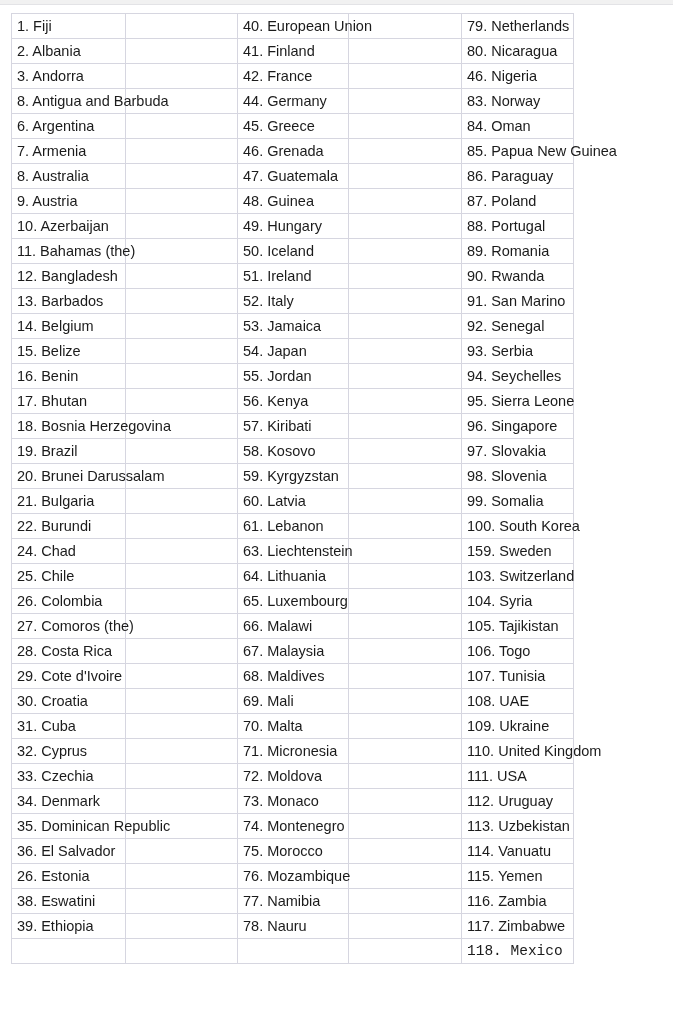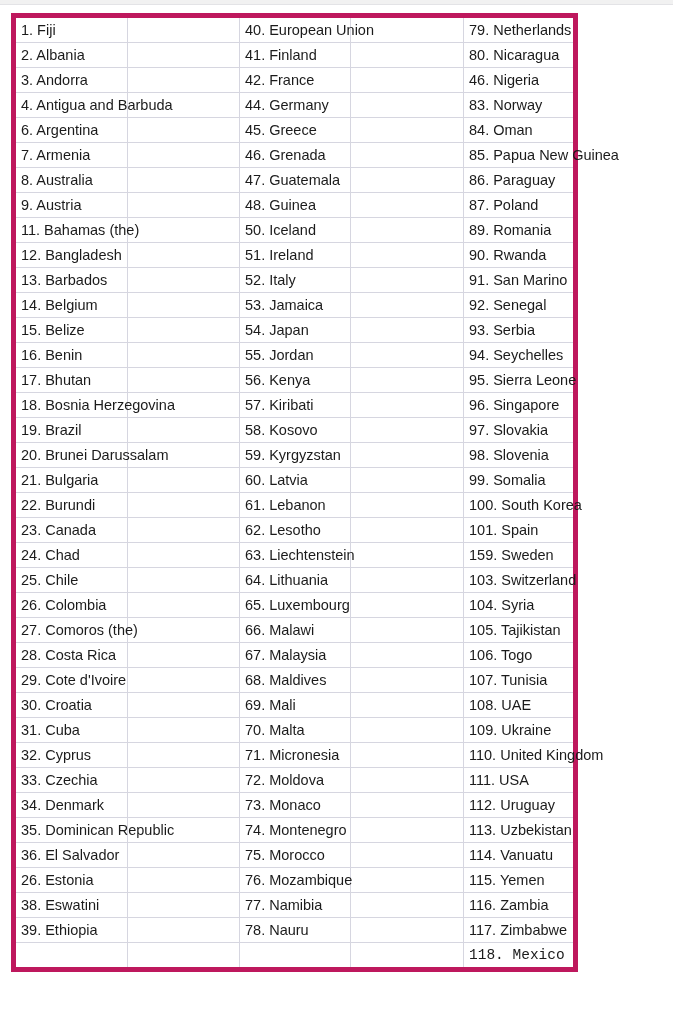--- a/index.html
+++ b/index.html
@@ -26,21 +26,21 @@
   #table-wrap {
     position: absolute;
     top: 13px;
     left: 11px;
     width: 562px;
   }
   table.country-table {
     border-collapse: collapse;
     table-layout: fixed;
     width: 562px;
-    border: 5px solid #be185d;
+    border: 1px solid #be185d;
     padding-left: 28px;
   }
   table.country-table col.c1 { width: 114px; }
   table.country-table col.c2 { width: 112px; }
   table.country-table col.c3 { width: 111px; }
   table.country-table col.c4 { width: 113px; }
   table.country-table col.c5 { width: 112px; }
   table.country-table td {
     height: 25px;
     box-sizing: border-box;
@@ -96,21 +96,21 @@
         </tr>
         <tr>
           <td>3. Andorra</td>
           <td class="spacer"></td>
           <td>42. France</td>
           <td class="spacer"></td>
           <td>46. Nigeria</td>
           <td class="spacer"></td>
         </tr>
         <tr>
-          <td>4. Antigua and Barbuda</td>
+          <td>8. Antigua and Barbuda</td>
           <td class="spacer"></td>
           <td>44. Germany</td>
           <td class="spacer"></td>
           <td>83. Norway</td>
           <td class="spacer"></td>
         </tr>
         <tr>
           <td>6. Argentina</td>
           <td class="spacer"></td>
           <td>45. Greece</td>
@@ -136,20 +136,28 @@
         </tr>
         <tr>
           <td>9. Austria</td>
           <td class="spacer"></td>
           <td>48. Guinea</td>
           <td class="spacer"></td>
           <td>87. Poland</td>
           <td class="spacer"></td>
         </tr>
         <tr>
+          <td>10. Azerbaijan</td>
+          <td class="spacer"></td>
+          <td>49. Hungary</td>
+          <td class="spacer"></td>
+          <td>88. Portugal</td>
+          <td class="spacer"></td>
+        </tr>
+        <tr>
           <td>11. Bahamas (the)</td>
           <td class="spacer"></td>
           <td>50. Iceland</td>
           <td class="spacer"></td>
           <td>89. Romania</td>
           <td class="spacer"></td>
         </tr>
         <tr>
           <td>12. Bangladesh</td>
           <td class="spacer"></td>
@@ -229,28 +237,20 @@
           <td class="spacer"></td>
           <td>99. Somalia</td>
           <td class="spacer"></td>
         </tr>
         <tr>
           <td>22. Burundi</td>
           <td class="spacer"></td>
           <td>61. Lebanon</td>
           <td class="spacer"></td>
           <td>100. South Korea</td>
-          <td class="spacer"></td>
-        </tr>
-        <tr>
-          <td>23. Canada</td>
-          <td class="spacer"></td>
-          <td>62. Lesotho</td>
-          <td class="spacer"></td>
-          <td>101. Spain</td>
           <td class="spacer"></td>
         </tr>
         <tr>
           <td>24. Chad</td>
           <td class="spacer"></td>
           <td>63. Liechtenstein</td>
           <td class="spacer"></td>
           <td>159. Sweden</td>
           <td class="spacer"></td>
         </tr>

